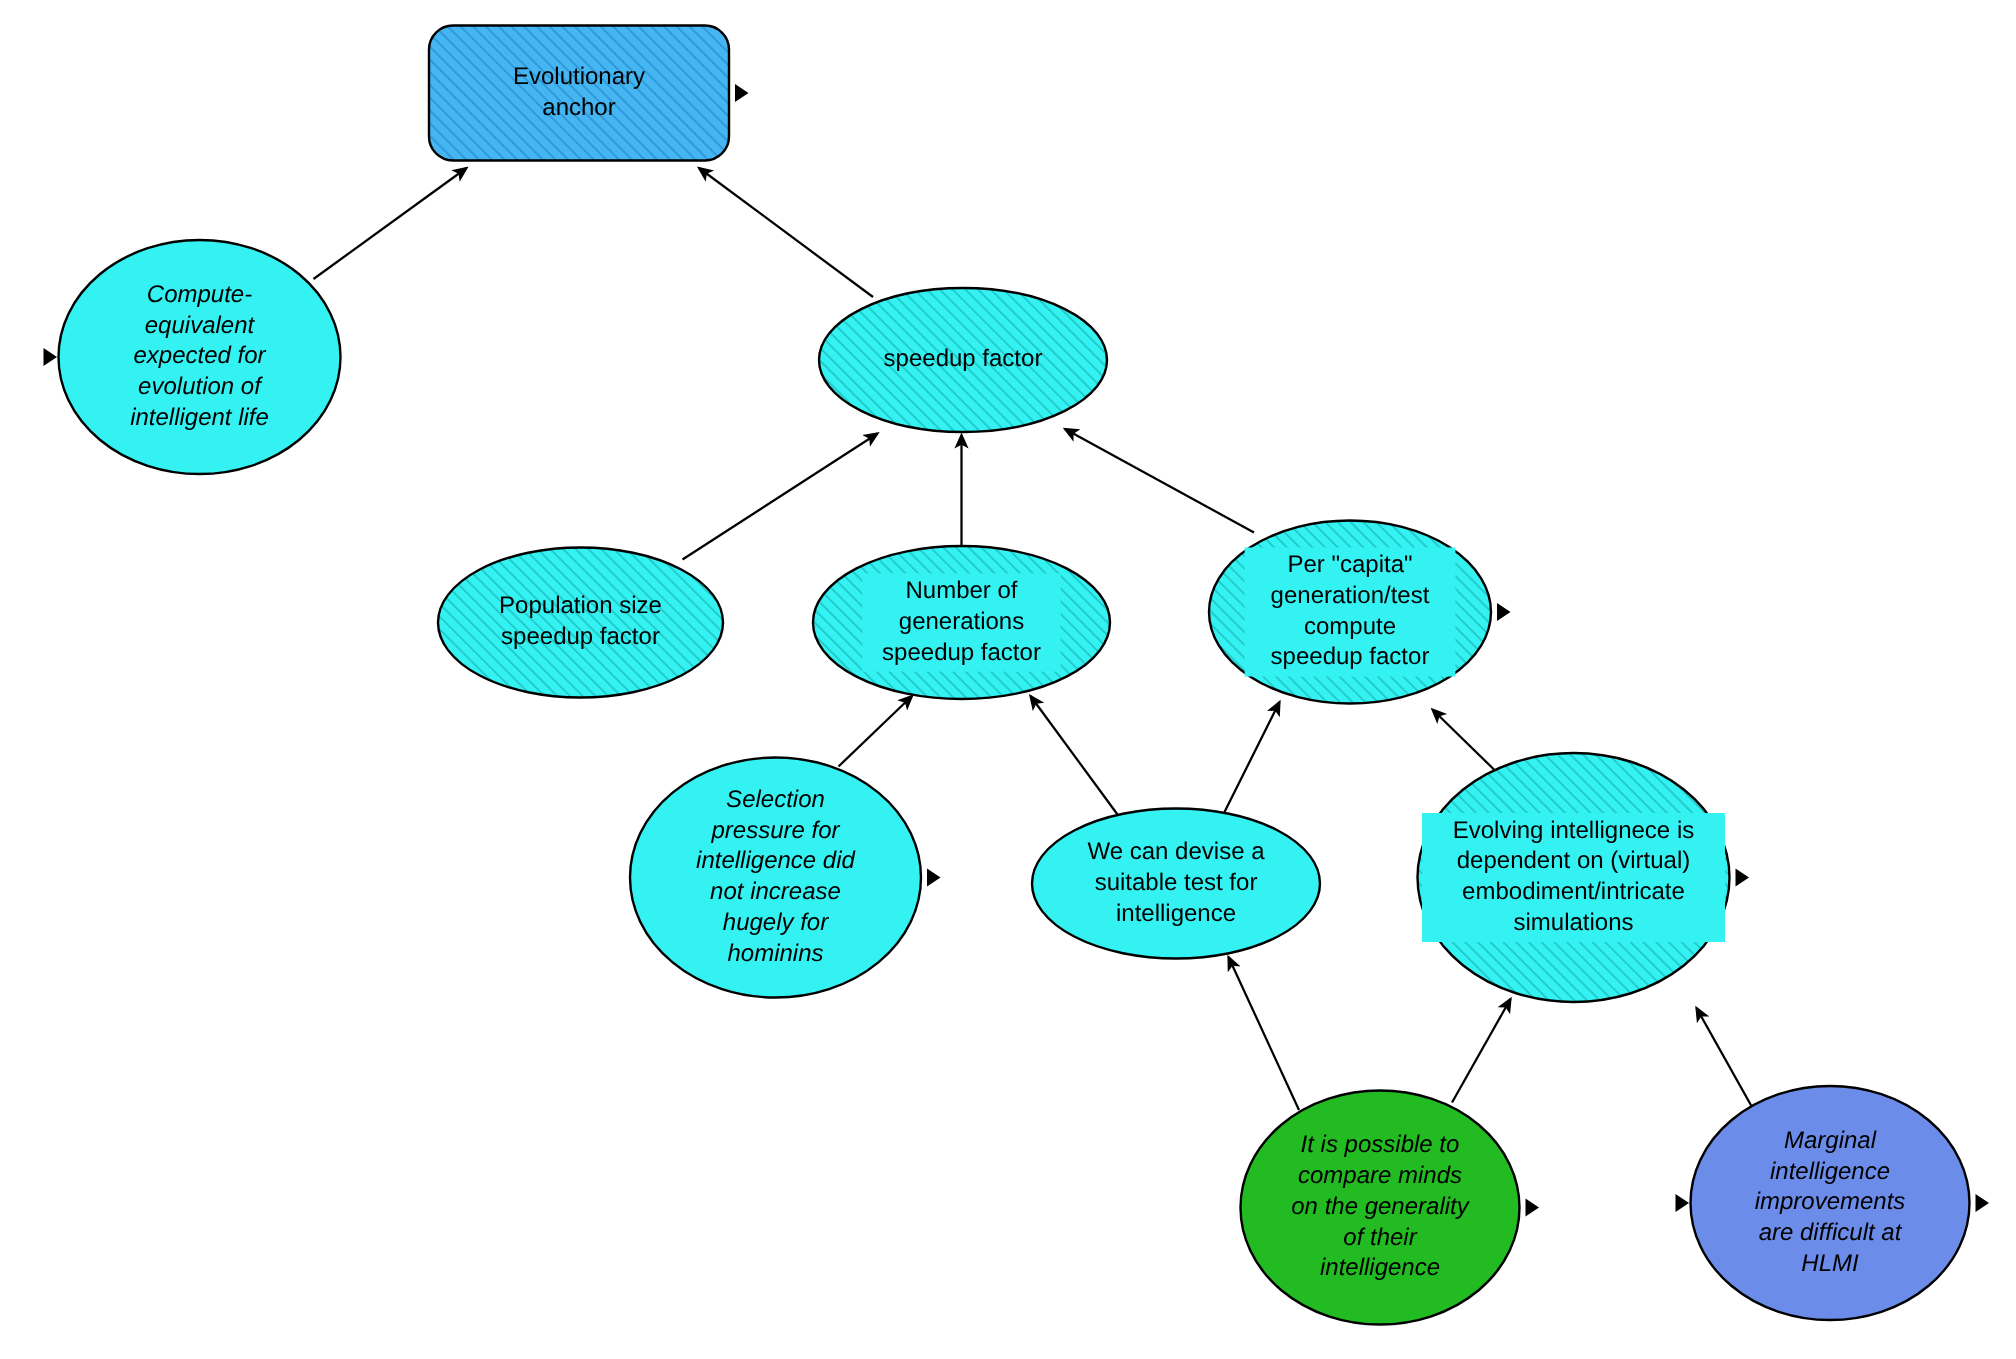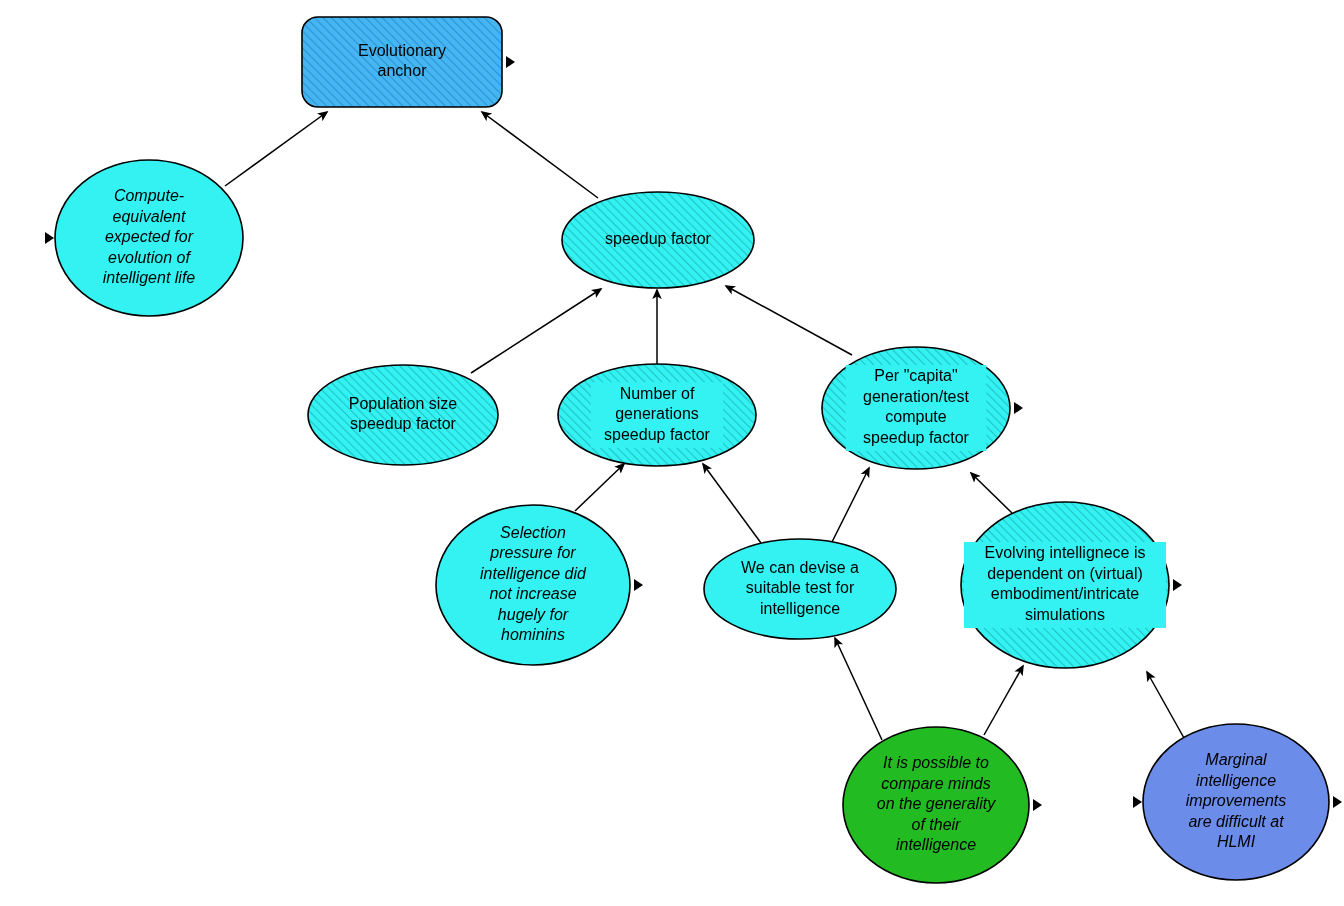--- a/index.html
+++ b/index.html
@@ -10,21 +10,20 @@
   body {
     width: 1344px;
     height: 906px;
     font-family: "Liberation Sans", sans-serif;
     overflow: hidden;
   }
   #diagram-root {
     position: relative;
     width: 1092px;
     height: 906px;
-    margin-left: 16px;
   }
   svg#argument-map {
     display: block;
     width: 1344px;
     height: 906px;
   }
   .node-shape {
     stroke: #000000;
     stroke-width: 1.6;
   }

